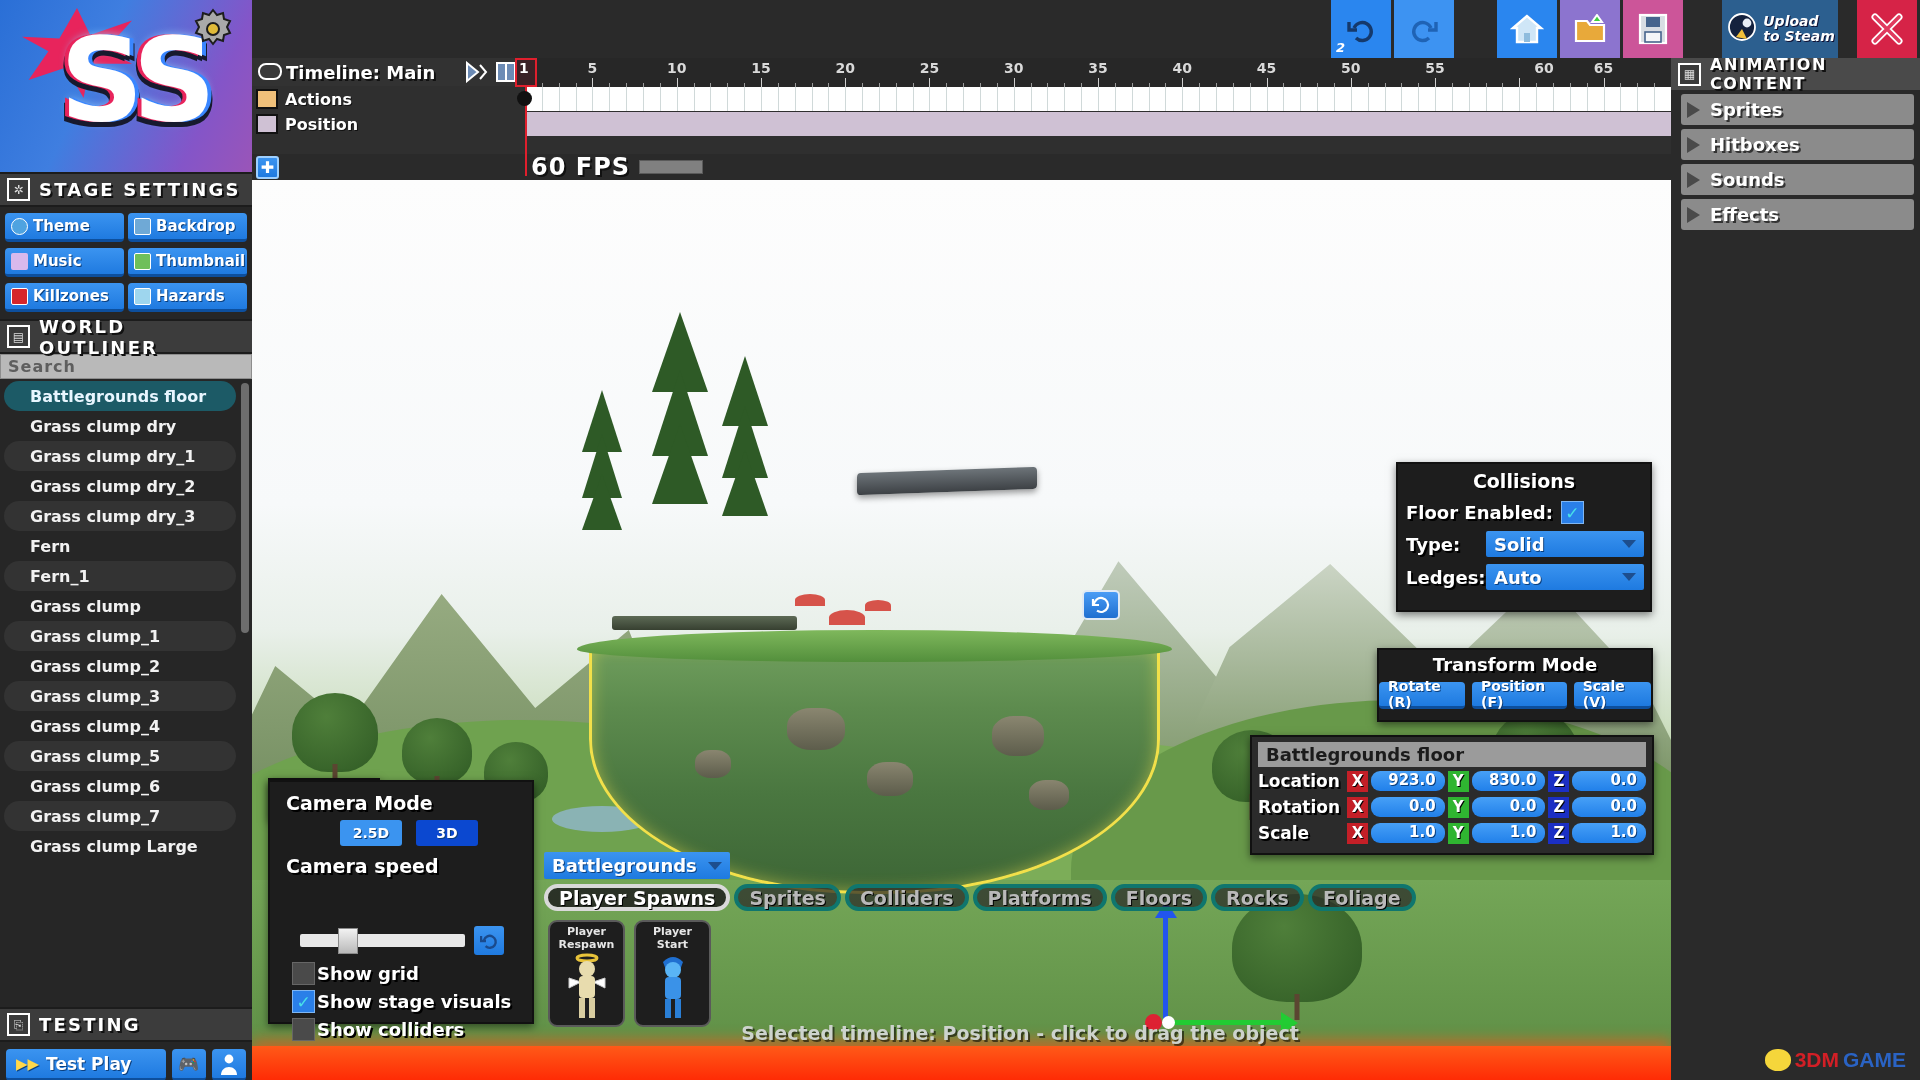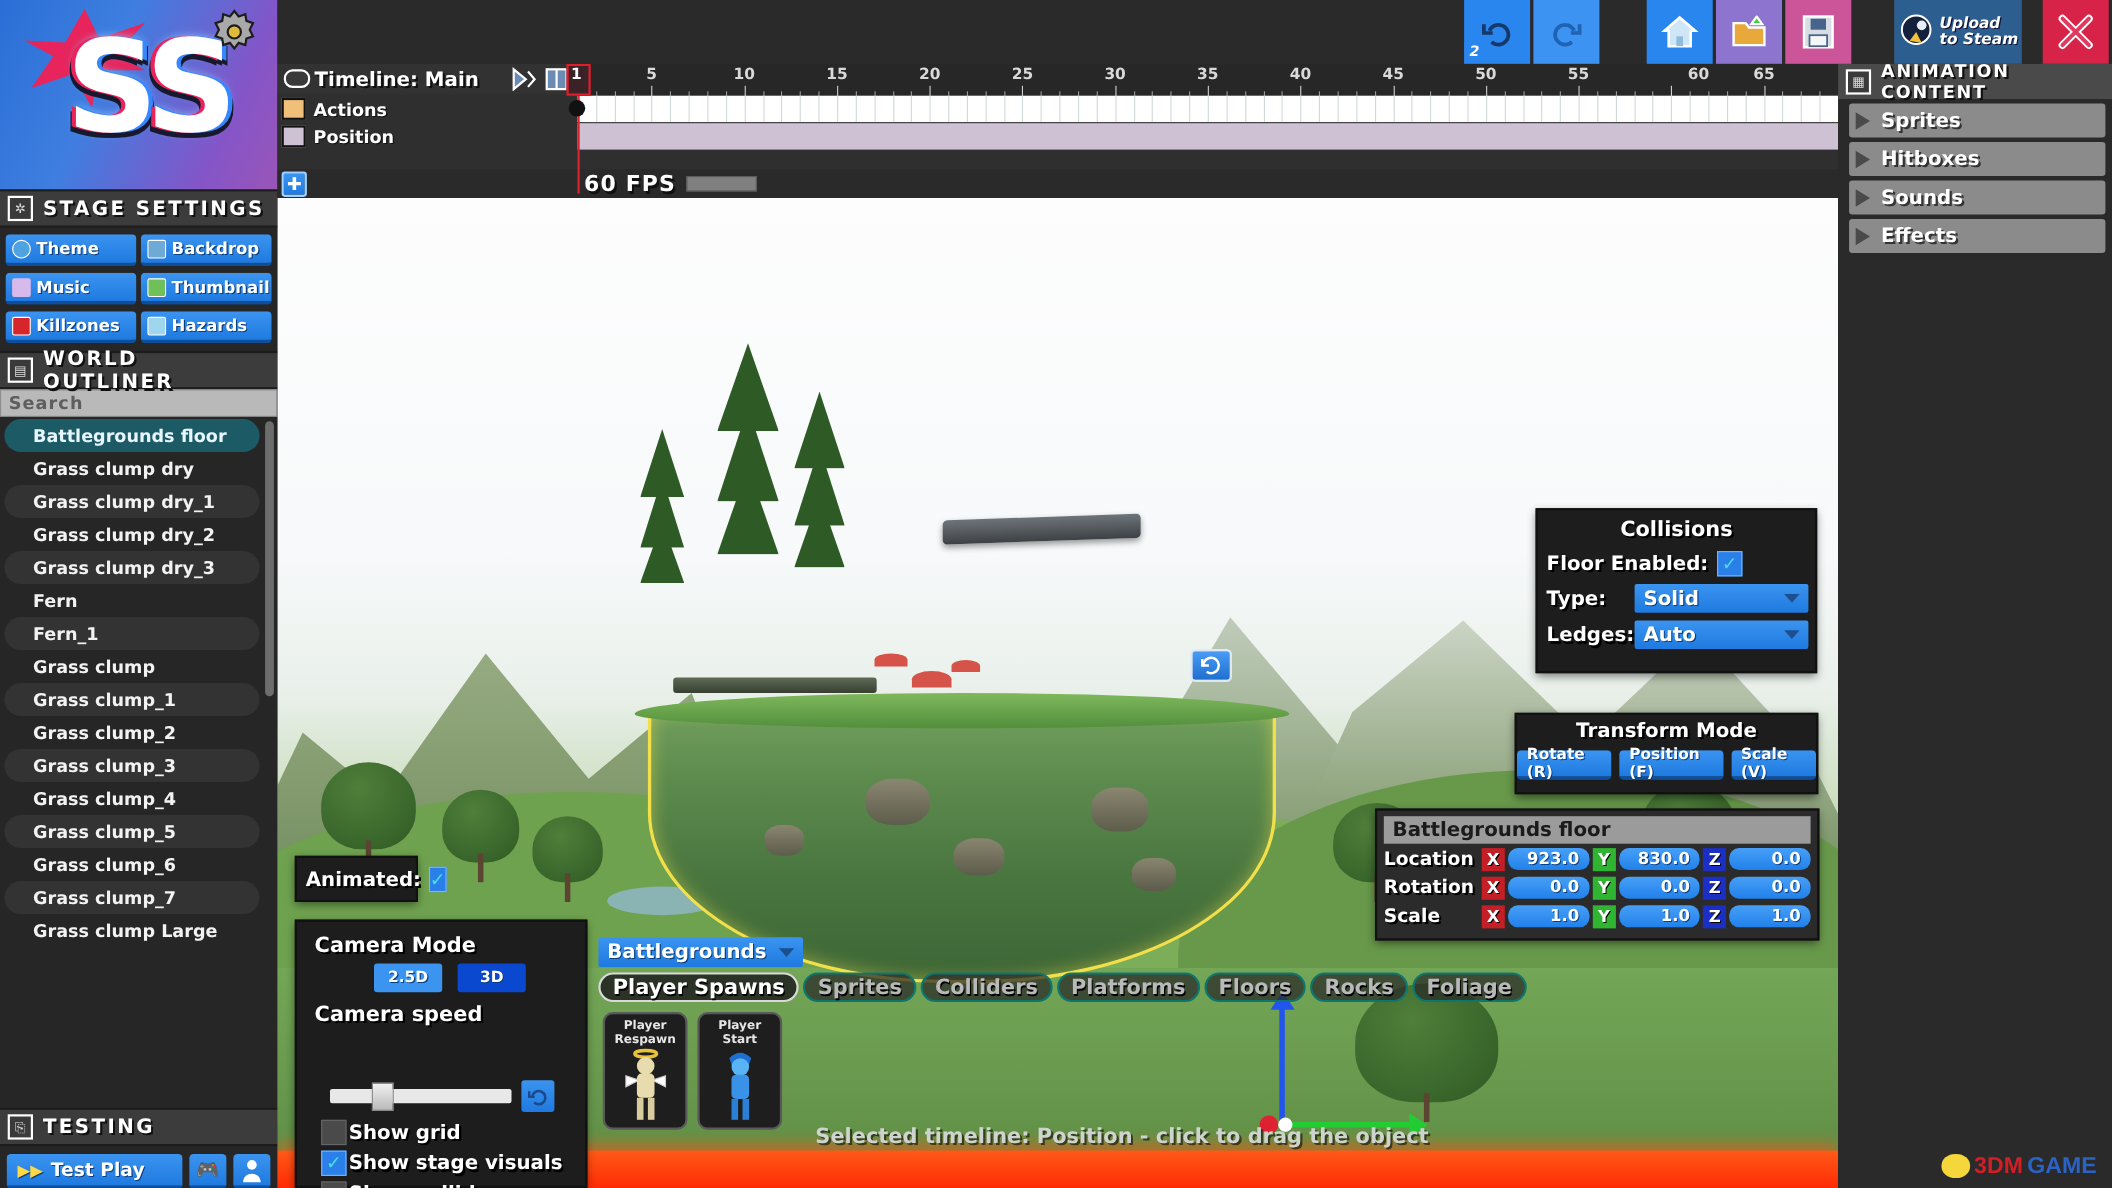--- a/index.html
+++ b/index.html
@@ -90,21 +90,21 @@
   .tl-lane { position:absolute; left:273px; right:0; top:0; height:24px; }
   #lane-pos { background:#cfc1d4;} #lane-act{ background:#fff; }
   #playhead { position:absolute; left:273px; top:0; width:2px; height:118px; background:#e01f2d; z-index:6;}
   #ph-box { position:absolute; left:-10px; top:0; width:22px; height:29px; border:2px solid #e01f2d; background:#3a2226;}
   #ph-num { color:#fff; font-size:14px; font-weight:bold; text-align:left; padding-left:2px;}
   #key-dot { position:absolute; left:265px; top:33px; width:15px; height:15px; background:#111; border-radius:50%; z-index:7;}
   #fps-row { position:absolute; left:0; bottom:0; width:100%; height:26px; background:#2a2a2a; display:flex; align-items:center;}
   #fps-plus { width:23px; height:23px; margin-left:4px; background:linear-gradient(#3b94f0,#1f7ae0);
      border:2px solid #9ed0ff; border-radius:3px; color:#fff; font-size:16px; font-weight:bold;
      display:flex; align-items:center; justify-content:center; cursor:pointer;}
-  #fps-txt { margin-left:252px; color:#fff; font-weight:bold; font-size:20px; letter-spacing:1px; text-shadow:2px 2px 0 #111;}
+  #fps-txt { margin-left:252px; color:#fff; font-weight:bold; font-size:24px; letter-spacing:1px; text-shadow:2px 2px 0 #111;}
   #fps-bar { width:64px; height:14px; background:#808080; border:1px solid #5a5a5a; margin-left:9px;}
 
   
   #right { position:absolute; right:0; top:58px; width:249px; height:1022px; background:#2a2a2a; z-index:24;}
   #ac-head { display:flex; align-items:center; gap:9px; height:32px; background:#4a4a4a; padding-left:7px;}
   #ac-head .sh-txt { color:#fff; font-weight:bold; font-size:16px; letter-spacing:1.6px; text-shadow:2px 2px 0 #111;}
   .ac-row { height:31px; margin:4px 6px 0 10px; background:#8b8b8b; border-radius:3px;
      display:flex; align-items:center; gap:10px; padding-left:6px; cursor:pointer;}
   .ac-arrow { width:0; height:0; border-left:13px solid #4a4a4a; border-top:8px solid transparent; border-bottom:8px solid transparent;}
   .ac-txt { color:#fff; font-weight:bold; font-size:18px; text-shadow:2px 2px 0 #333;}
@@ -190,33 +190,33 @@
   .ax { width:21px; height:21px; color:#fff; font-weight:bold; font-size:15px;
      display:flex; align-items:center; justify-content:center; text-shadow:1px 1px 0 #000;}
   .ax.x{background:#c41f27;} .ax.y{background:#2fb531;} .ax.z{background:#1b2fc4;}
   .fld { flex:1 1 0; height:20px; background:linear-gradient(#47a0f7,#2180ea); border-radius:9px;
      color:#fff; font-weight:bold; font-size:15px; text-align:right; padding-right:9px;
      line-height:19px; cursor:text; text-shadow:1px 1px 0 #0b3f7e;}
 
   
   #cat-dd { position:absolute; left:544px; top:852px; width:186px; height:27px; z-index:19;}
   #tabs { position:absolute; left:544px; top:884px; display:flex; gap:4px; z-index:19;}
-  .tab { height:27px; background:rgba(40,40,40,.72); border:2px solid #0f766e; border-radius:14px;
+  .tab { height:27px; background:rgba(40,40,40,.72); border:4px solid #0f766e; border-radius:14px;
      color:#b9b9b9; font-weight:bold; font-size:19px; display:flex; align-items:center;
      padding:0 11px; cursor:pointer; text-shadow:1px 1px 0 #000;}
   .tab.active { color:#fff; border-color:#d9d9d9; background:rgba(30,30,30,.85);}
   #spawns { position:absolute; left:548px; top:920px; display:flex; gap:9px; z-index:19;}
   .spawn { width:77px; height:107px; background:#1e1e1e; border:2px solid #5a5a5a; border-radius:9px; cursor:pointer; position:relative;}
   .spawn .sp-t { color:#e6e6e6; font-size:11px; font-weight:bold; text-align:center; margin-top:3px;}
   .sp-art { position:absolute; left:50%; bottom:5px; transform:translateX(-50%); width:48px; height:72px;}
   #status { position:absolute; left:640px; top:1022px; width:760px; color:#cdd3cd;
      font-weight:bold; font-size:19px; text-align:center; z-index:19; text-shadow:2px 2px 0 rgba(0,0,0,.55);}
 
   #anim-panel { left:268px; top:778px; width:112px; height:42px;}
-  #cam-panel { left:268px; top:836px; width:266px; height:244px;}
+  #cam-panel { left:268px; top:780px; width:266px; height:244px;}
   .cam-h { color:#fff; font-weight:bold; font-size:19px; text-shadow:2px 2px 0 #000;}
   .cam-mode { height:26px; border-radius:3px; color:#fff; font-weight:bold; font-size:14px;
      display:flex; align-items:center; justify-content:center; width:62px; cursor:pointer;
      text-shadow:1px 1px 0 #0b3f7e;}
   #cm-25 { background:#3b94f0;} #cm-3d { background:#0b48d0;}
   #speed-track { position:absolute; left:30px; top:152px; width:165px; height:13px; background:#e8e8e8; border-radius:2px;}
   #speed-knob { position:absolute; left:68px; top:146px; width:20px; height:26px;
      background:linear-gradient(#f2f2f2,#b9b9b9); border:1px solid #8a8a8a; cursor:grab;}
   #speed-reset { position:absolute; left:204px; top:144px; width:30px; height:29px;
      background:linear-gradient(#3b94f0,#1f7ae0); border-radius:3px; display:flex;

